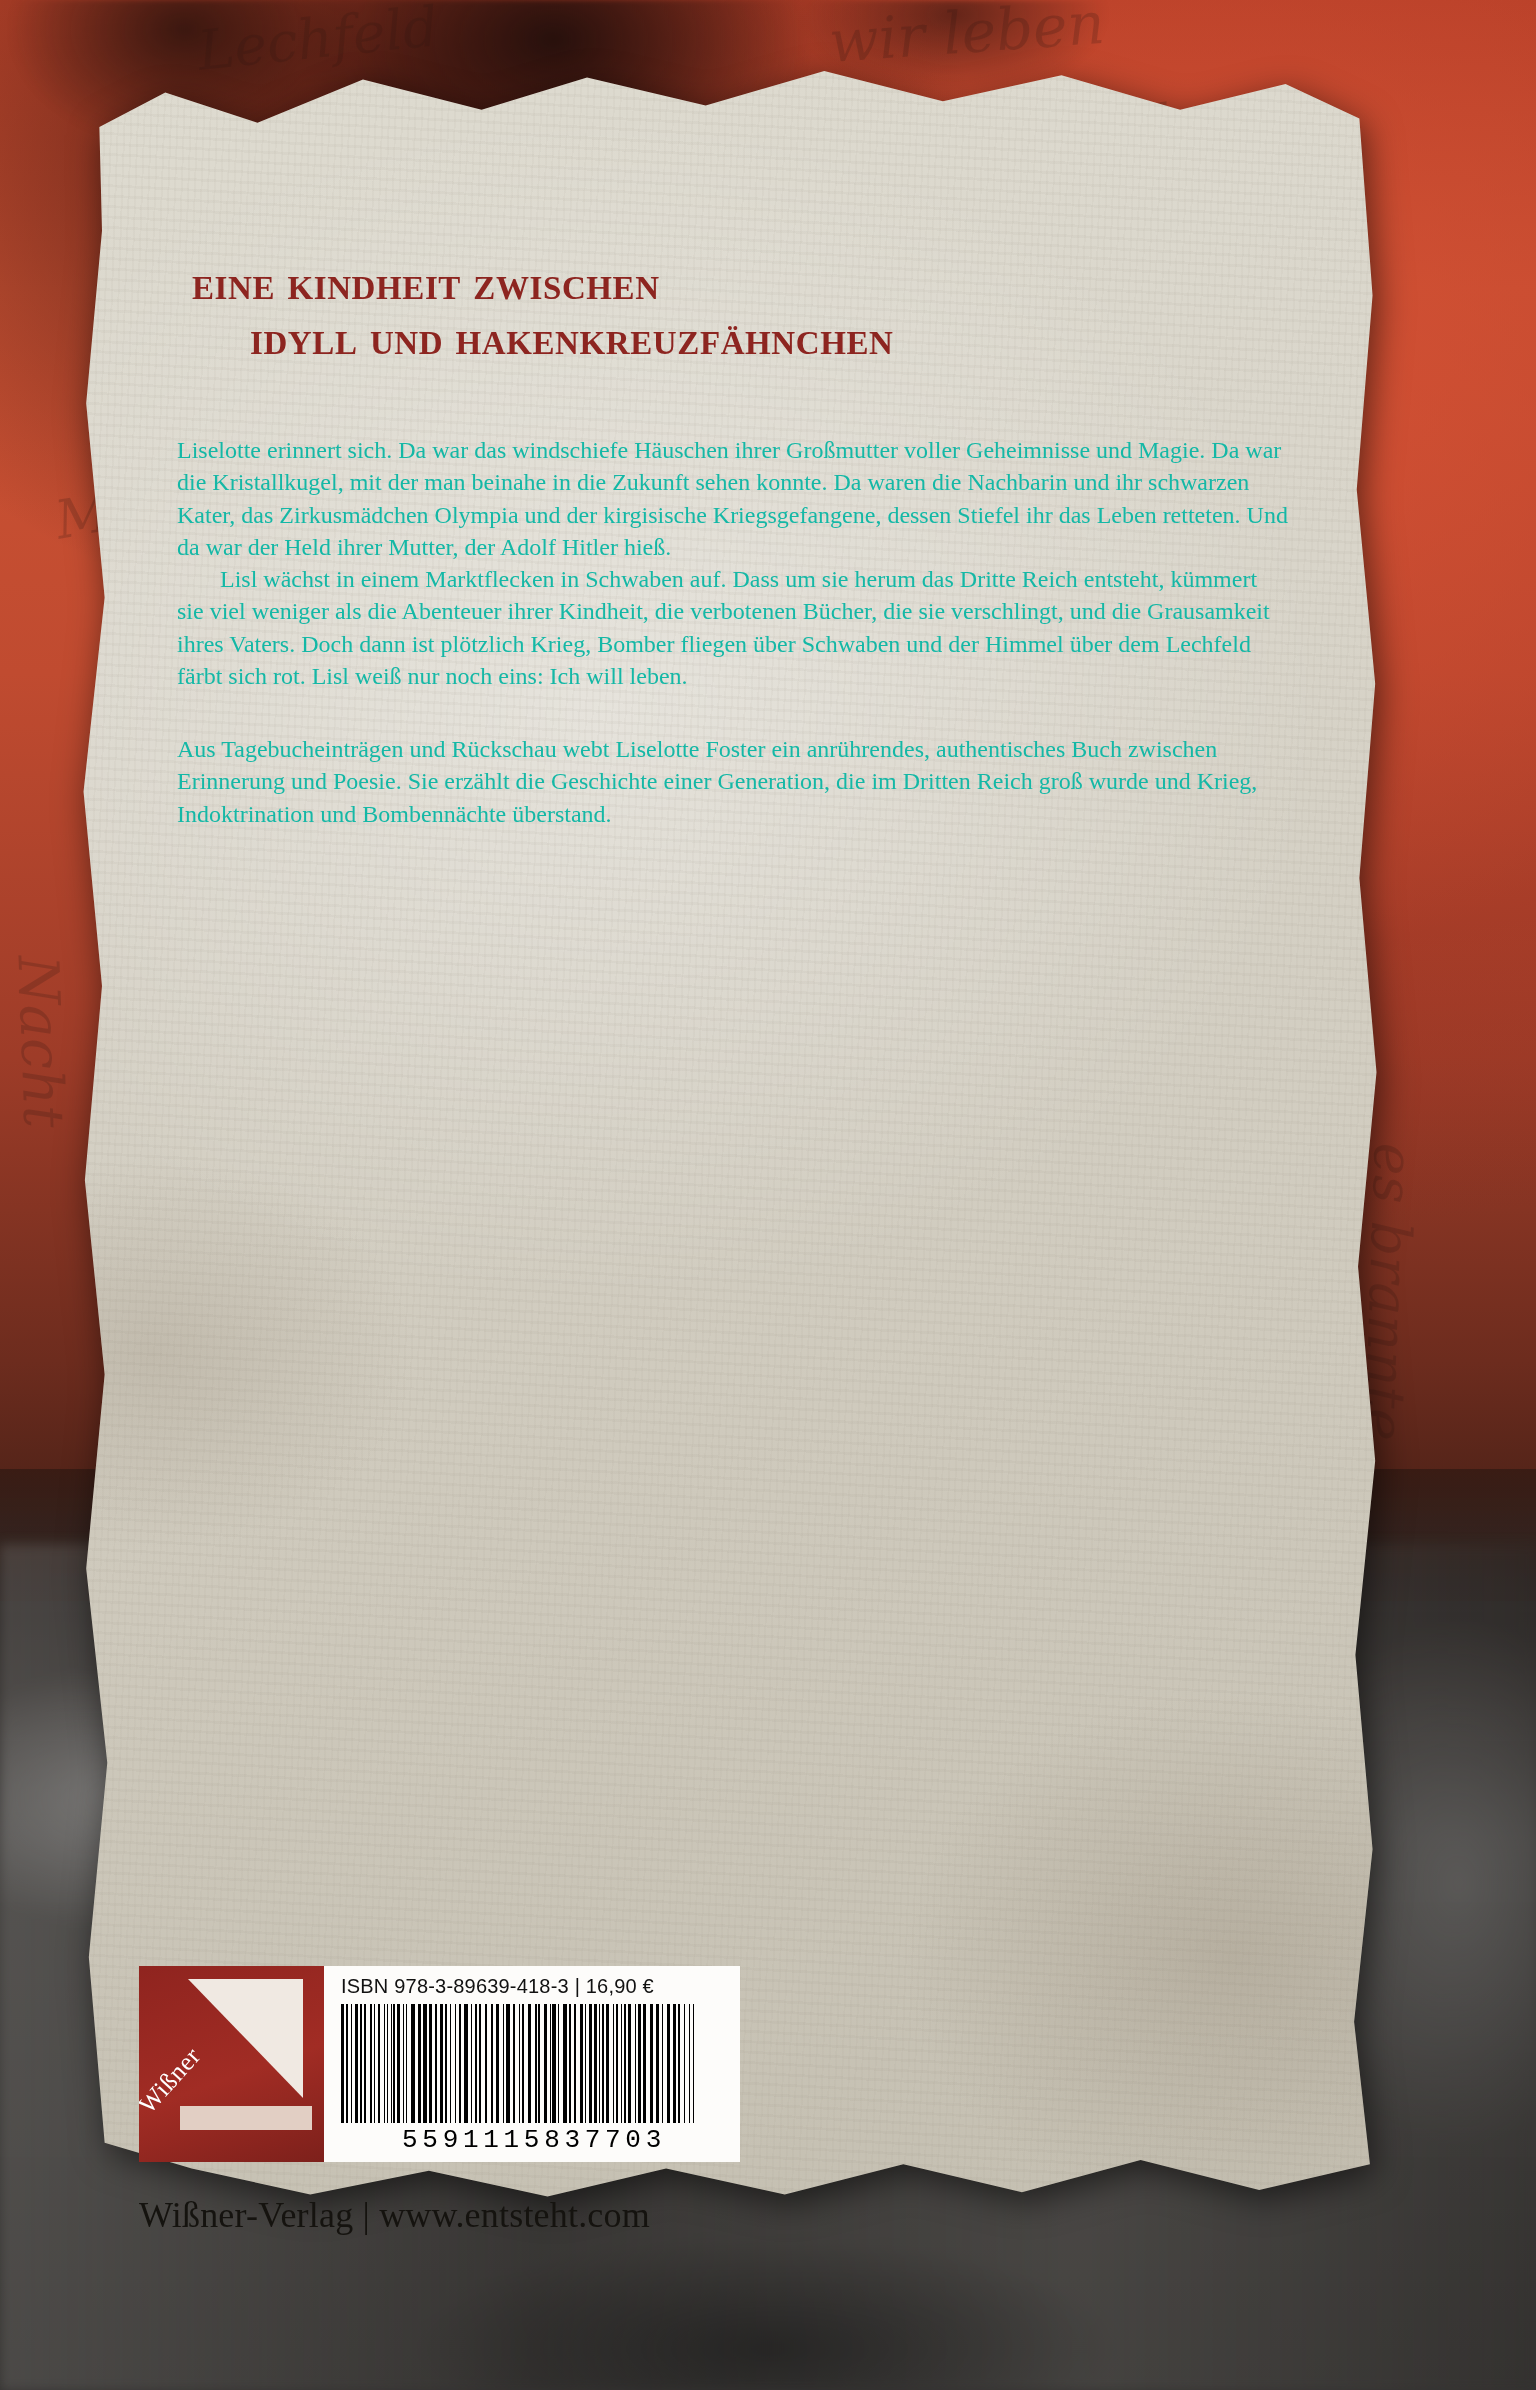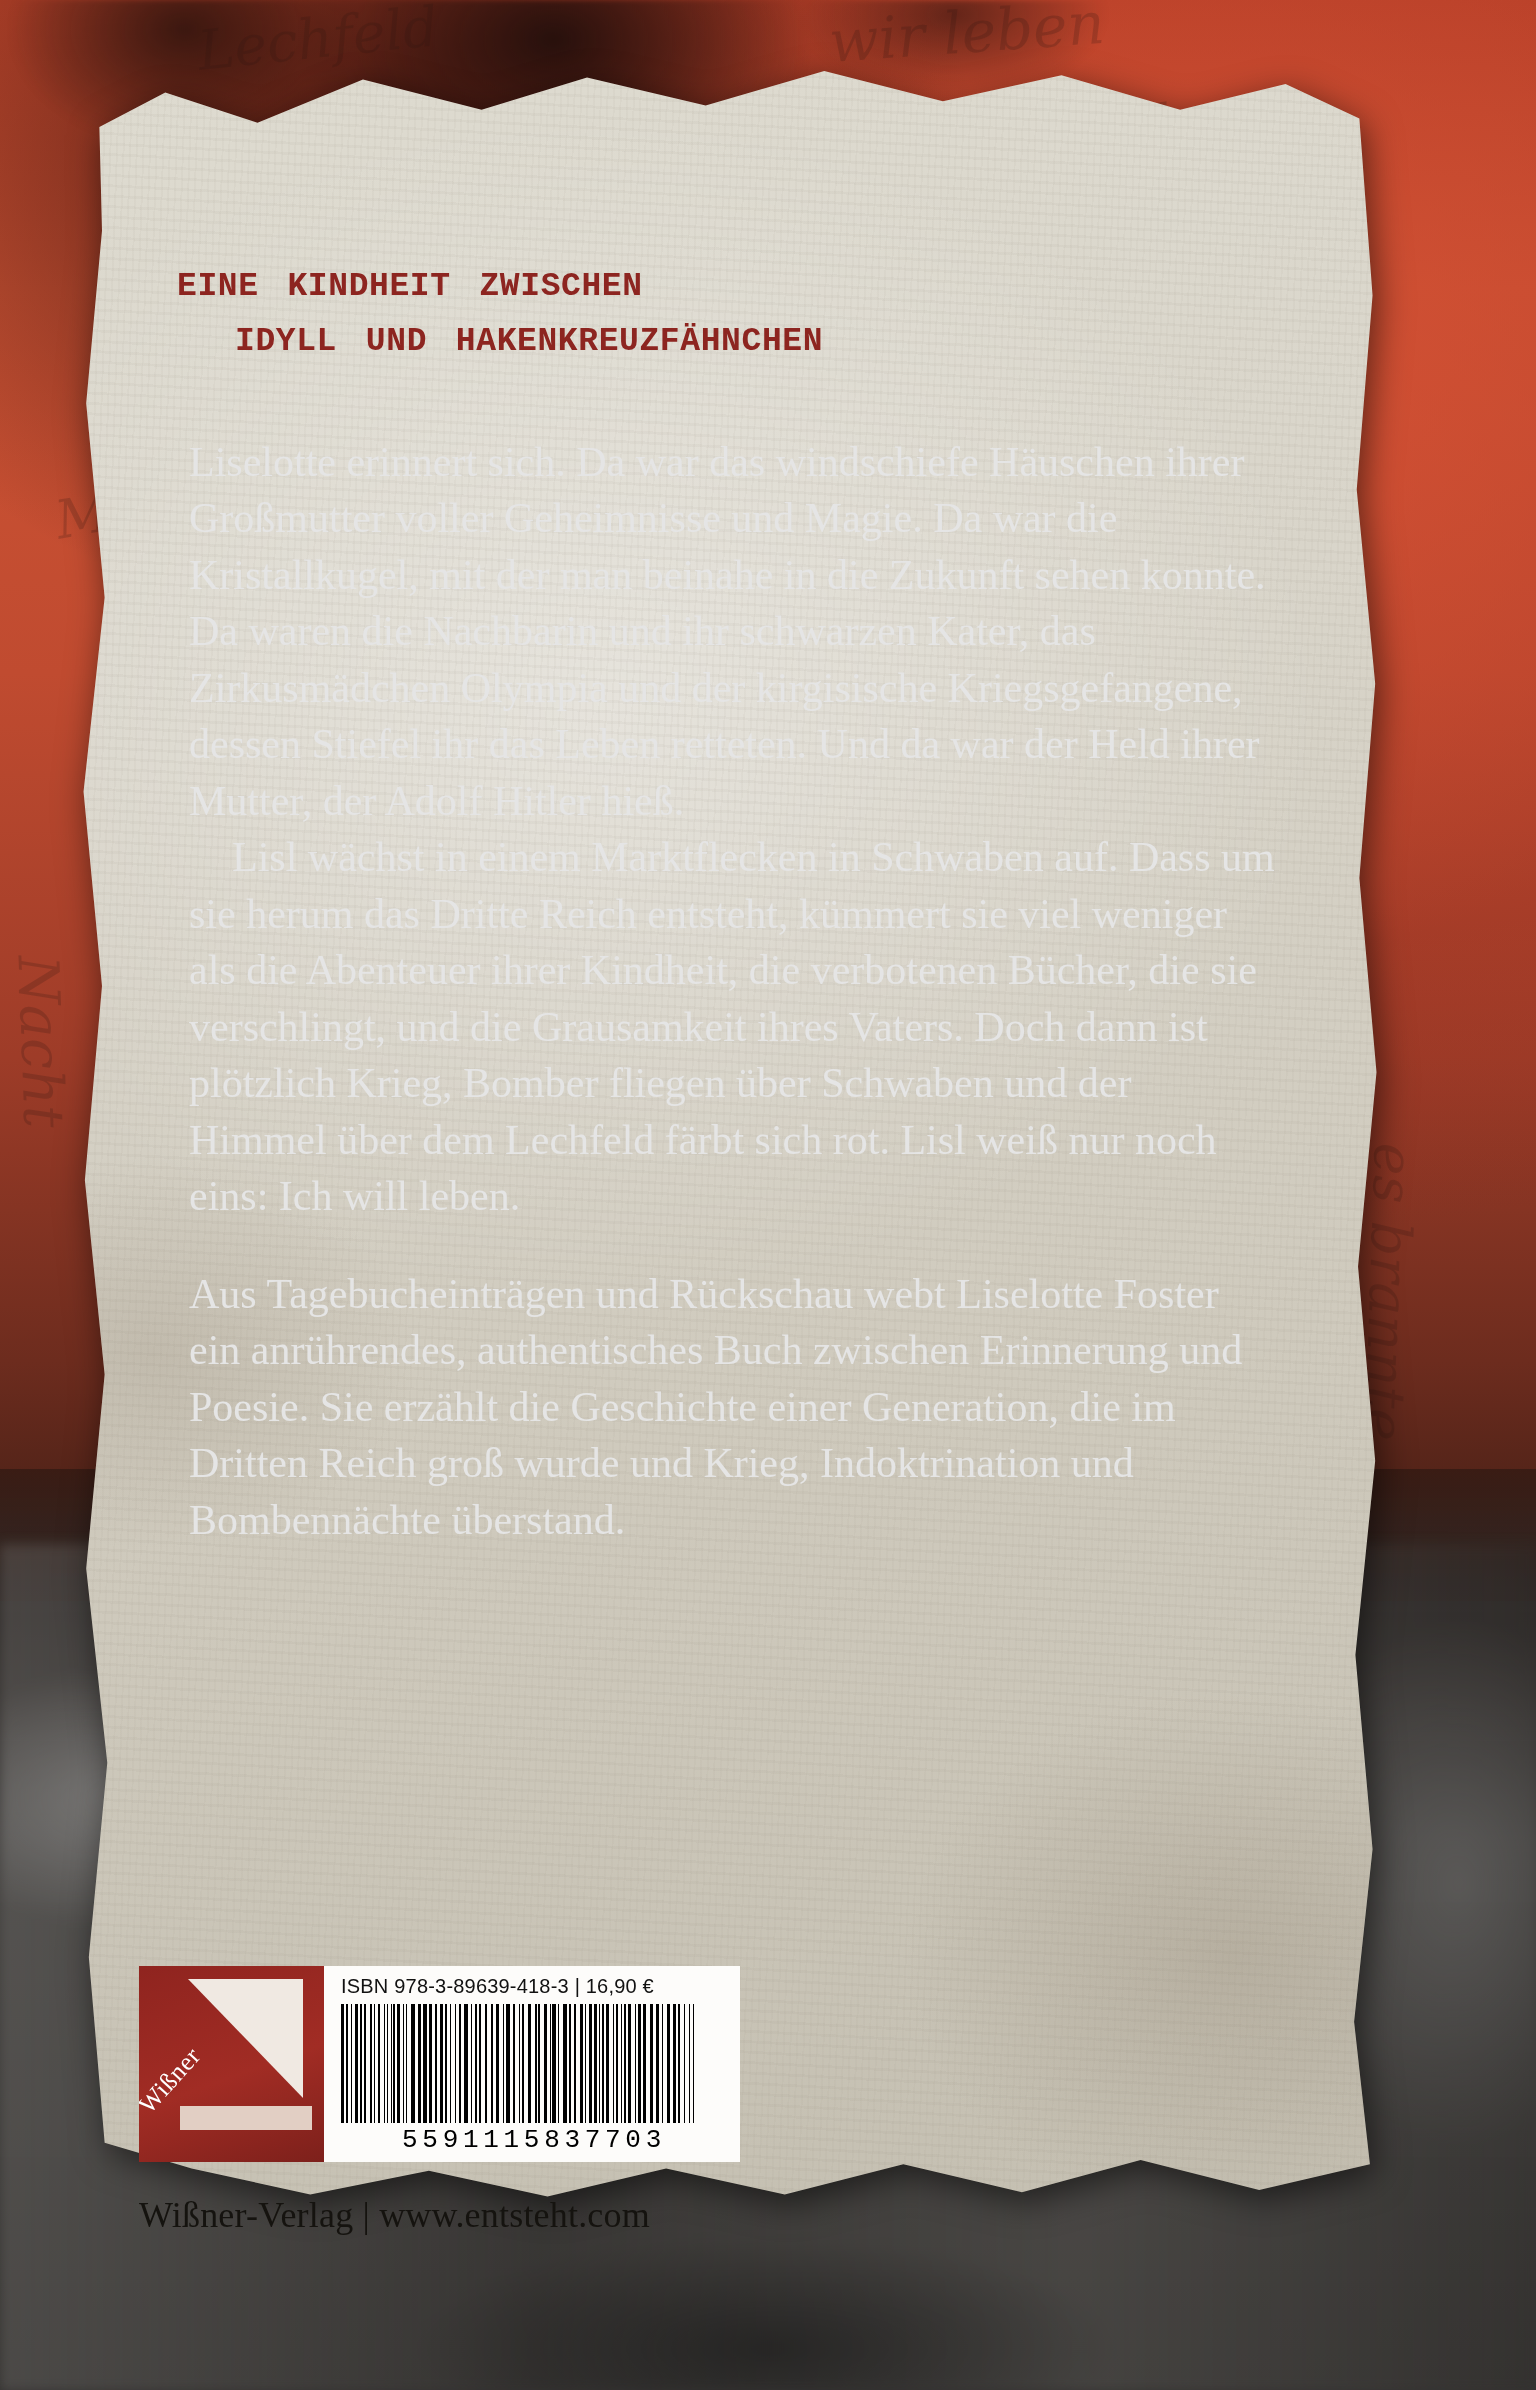--- a/index.html
+++ b/index.html
@@ -138,36 +138,36 @@
 
   
   .content {
     position: absolute;
     left: 104px;
     top: 198px;
     width: 1111px;
   }
   .headline {
     color: #8d2520;
-    font-family: Liberation Mono, monospace;
+    font-family: Liberation Serif, serif;
     font-size: 47px;
     line-height: 1.17;
     letter-spacing: 0.6px;
     font-variant: small-caps;
     text-transform: lowercase;
-    margin: 0 0 68px 0;
+    margin: 0 0 68px 15px;
   }
   .headline .l1 { display: block; }
   .headline .l2 { display: block; padding-left: 58px; }
 
   .body-text {
-    color: #e5e5e5;
-    font-size: 42px;
+    color: #14b8a6;
+    font-size: 24px;
     line-height: 1.345;
-    margin: 12px;
+    margin: 0;
   }
   .body-text p { margin: 0; }
   .body-text p.indent { text-indent: 43px; }
   .body-text p.gap { margin-top: 41px; }
 
   
   .footer {
     position: absolute;
     left: 139px;
     top: 1966px;

